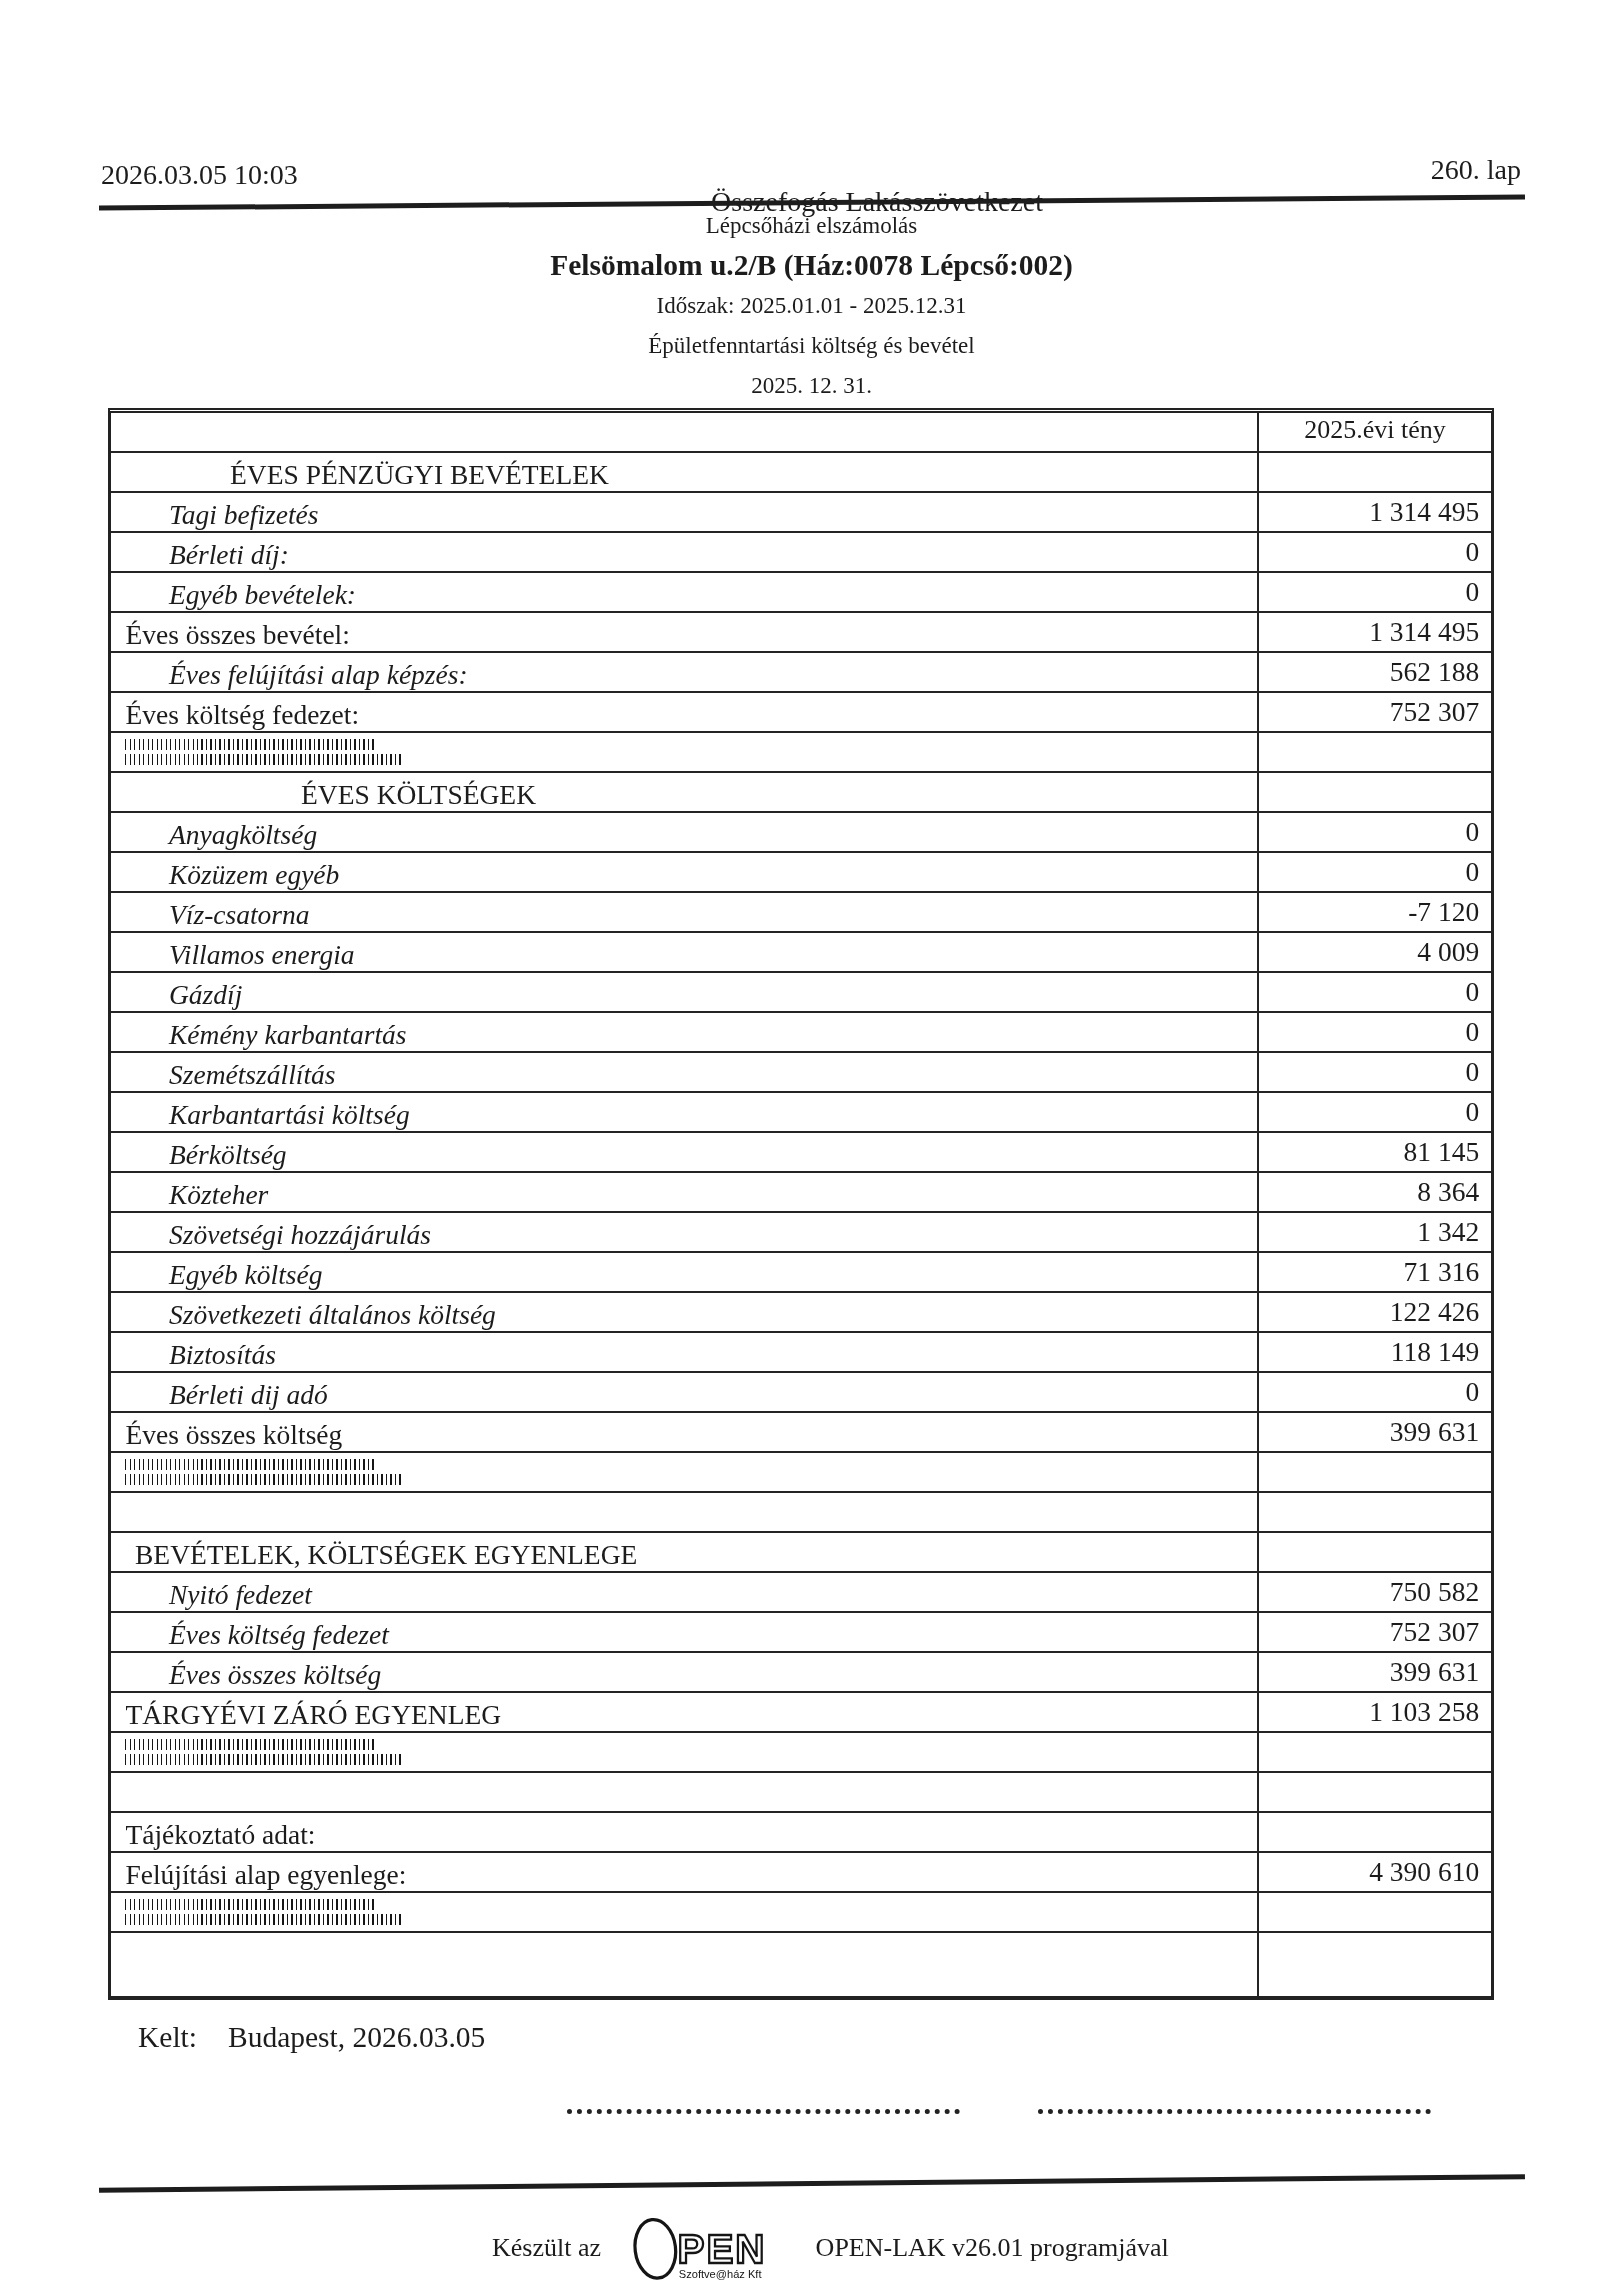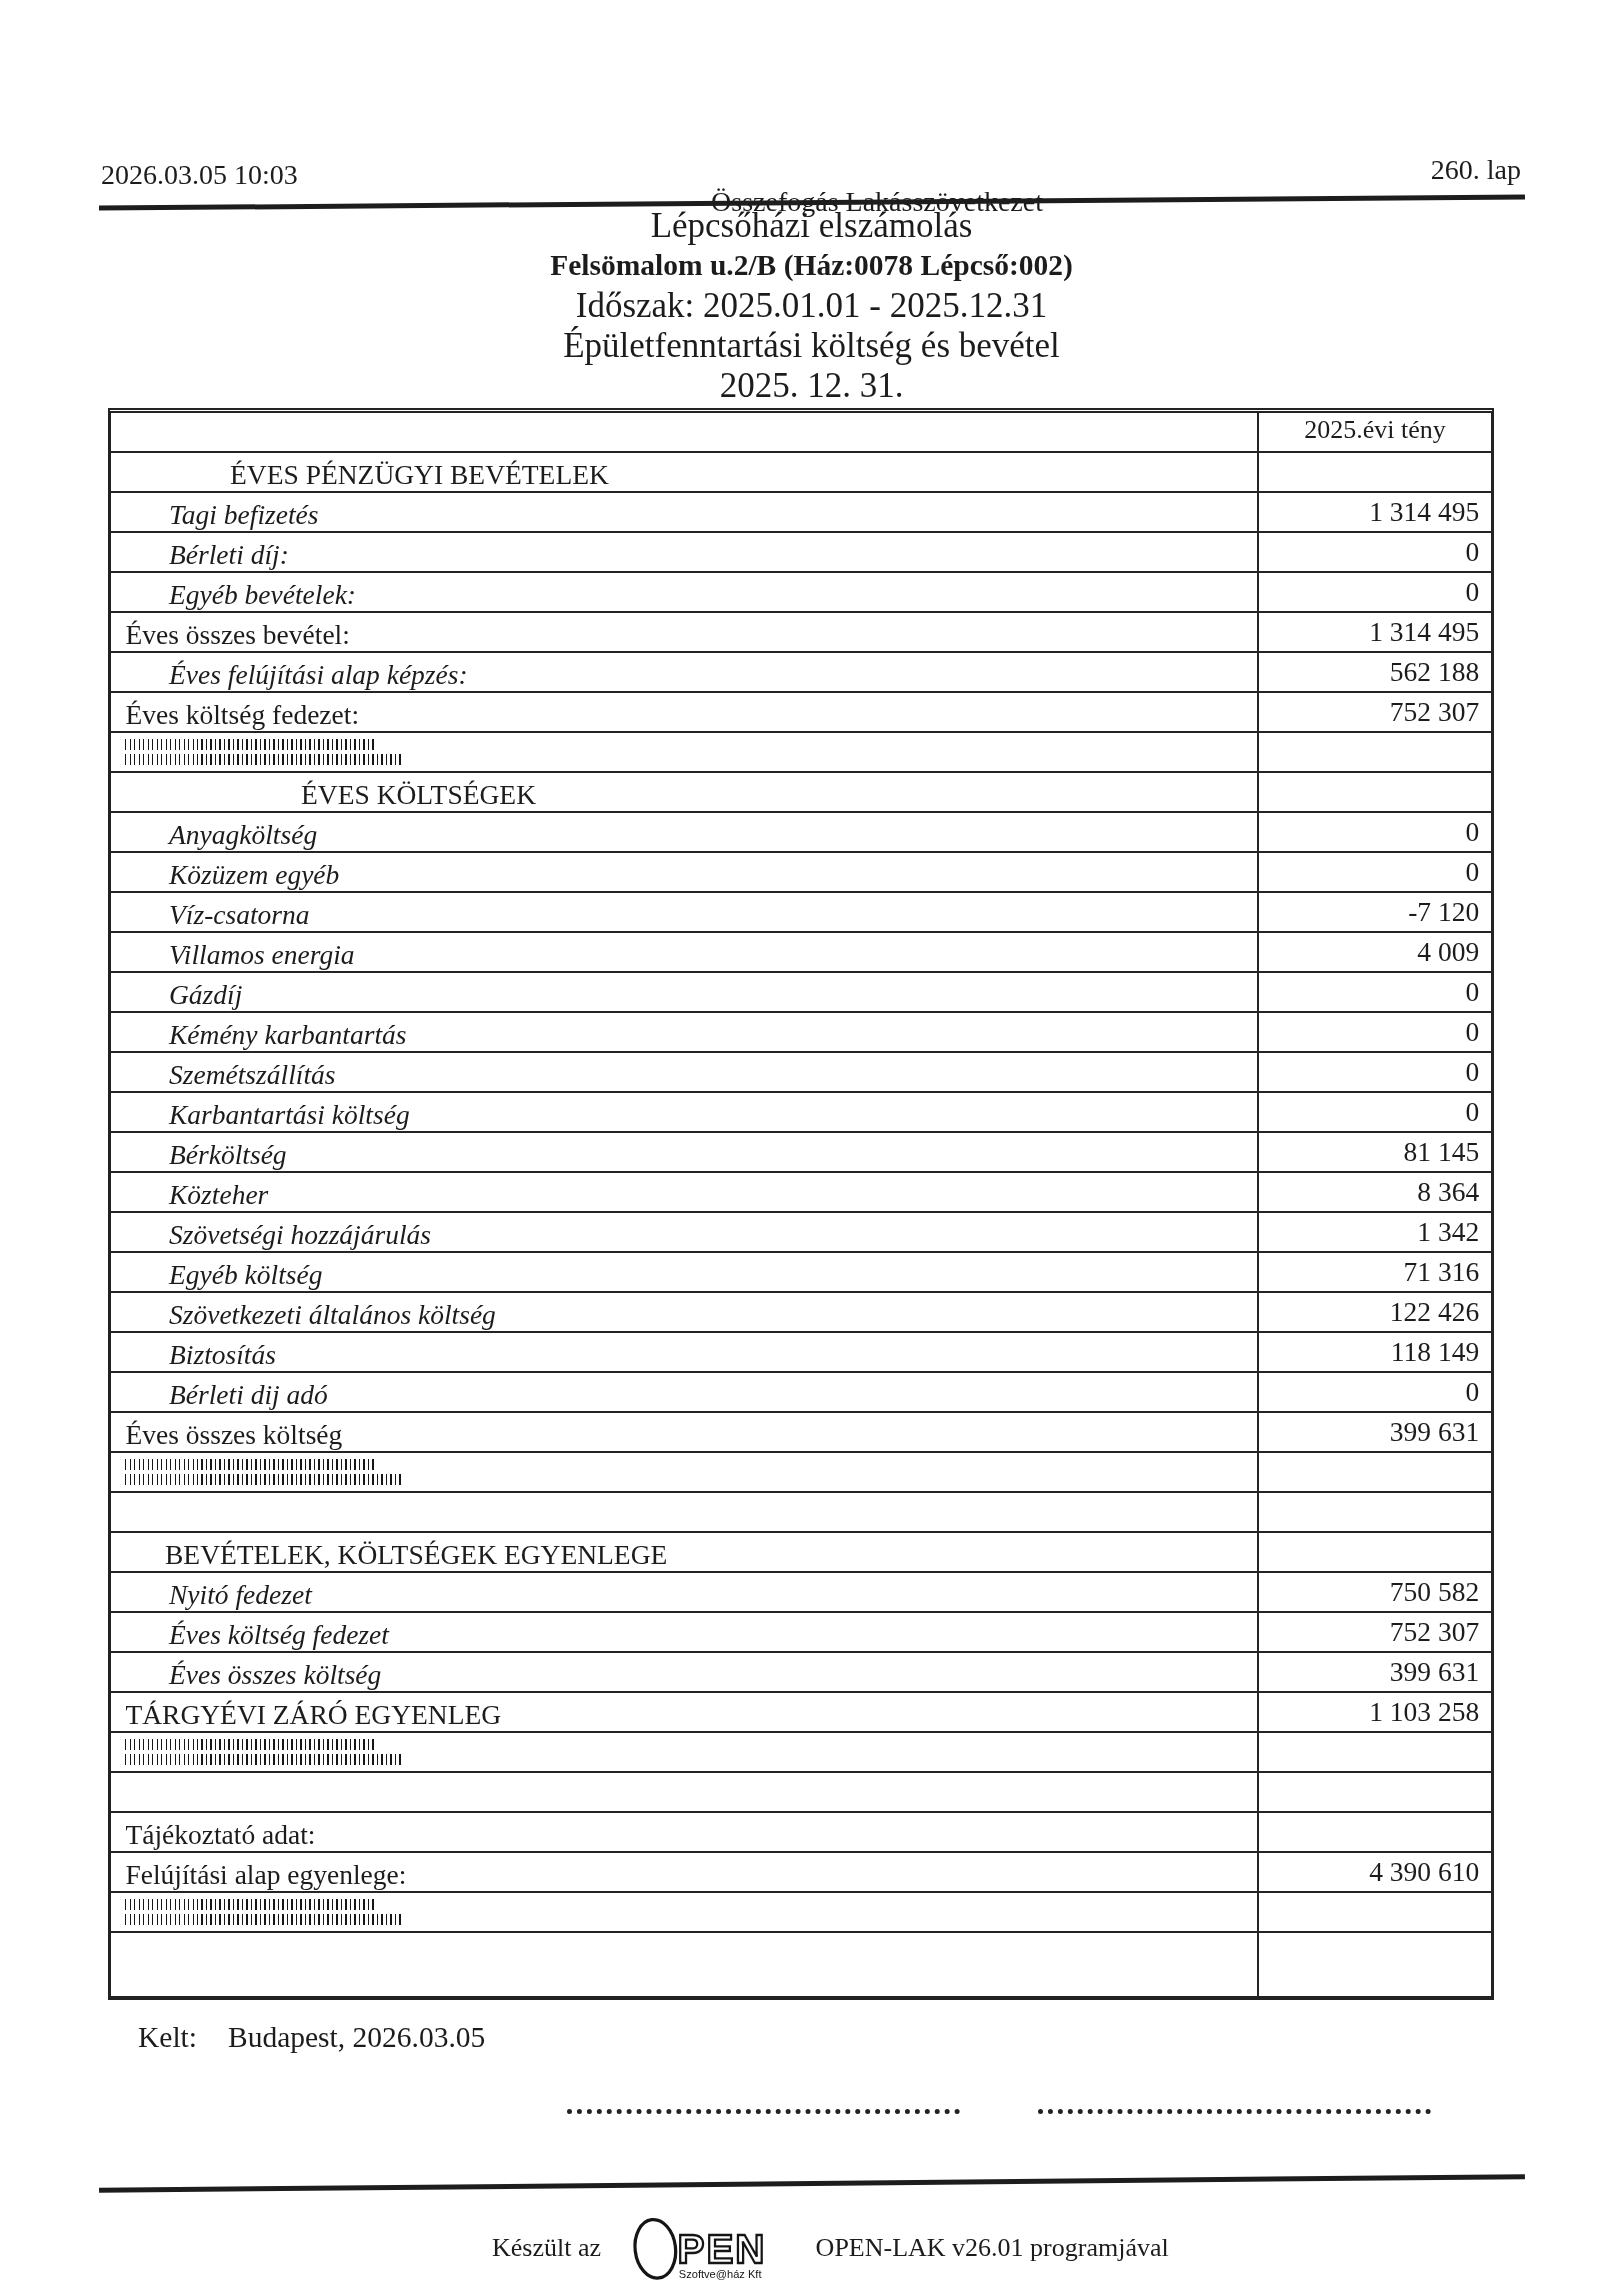--- a/index.html
+++ b/index.html
@@ -22,21 +22,21 @@
   .toprule {
     position: absolute; left: 99px; top: 200px; width: 1426px; height: 5.2px;
     background: #1d1d1d; transform: rotate(-0.45deg);
   }
 
   
   .titleblock {
     position: absolute; left: 111px; top: 207px; width: 1401px;
     text-align: center;
   }
-  .titleblock > div { height: 40px; font-size: 35px; line-height: 37px; }
+  .titleblock > div { height: 40px; font-size: 23px; line-height: 37px; }
   .titleblock .bold { font-weight: bold; font-size: 29.5px; }
 
   
   .rtable {
     position: absolute; left: 108px; top: 408px; width: 1386px;
     border: 3.3px solid #222;
     border-top: 5.9px double #222;
     border-bottom: 4.6px solid #222;
     background: #fff;
   }
@@ -61,21 +61,21 @@
   }
   .trow.head .c2 {
     align-items: center; justify-content: center;
     padding: 0 0 2.6px 0; font-size: 26px;
   }
 
   .ind-0 { padding-left: 14.4px; }
   .ind-1 { padding-left: 58px; font-style: italic; }
   .ind-2 { padding-left: 119px; }
   .ind-3 { padding-left: 190px; }
-  .ind-4 { padding-left: 54px; }
+  .ind-4 { padding-left: 24px; }
 
   .trow.barcode .c1 {
     flex-direction: column; justify-content: center; align-items: flex-start;
     padding: 0 0 0 14.4px; gap: 4.6px;
   }
   .bars {
     height: 10.5px;
     background: repeating-linear-gradient(90deg, #161616 0 1.4px, transparent 1.4px 4.5px);
   }
   .bars.b1 { width: 251px; }

